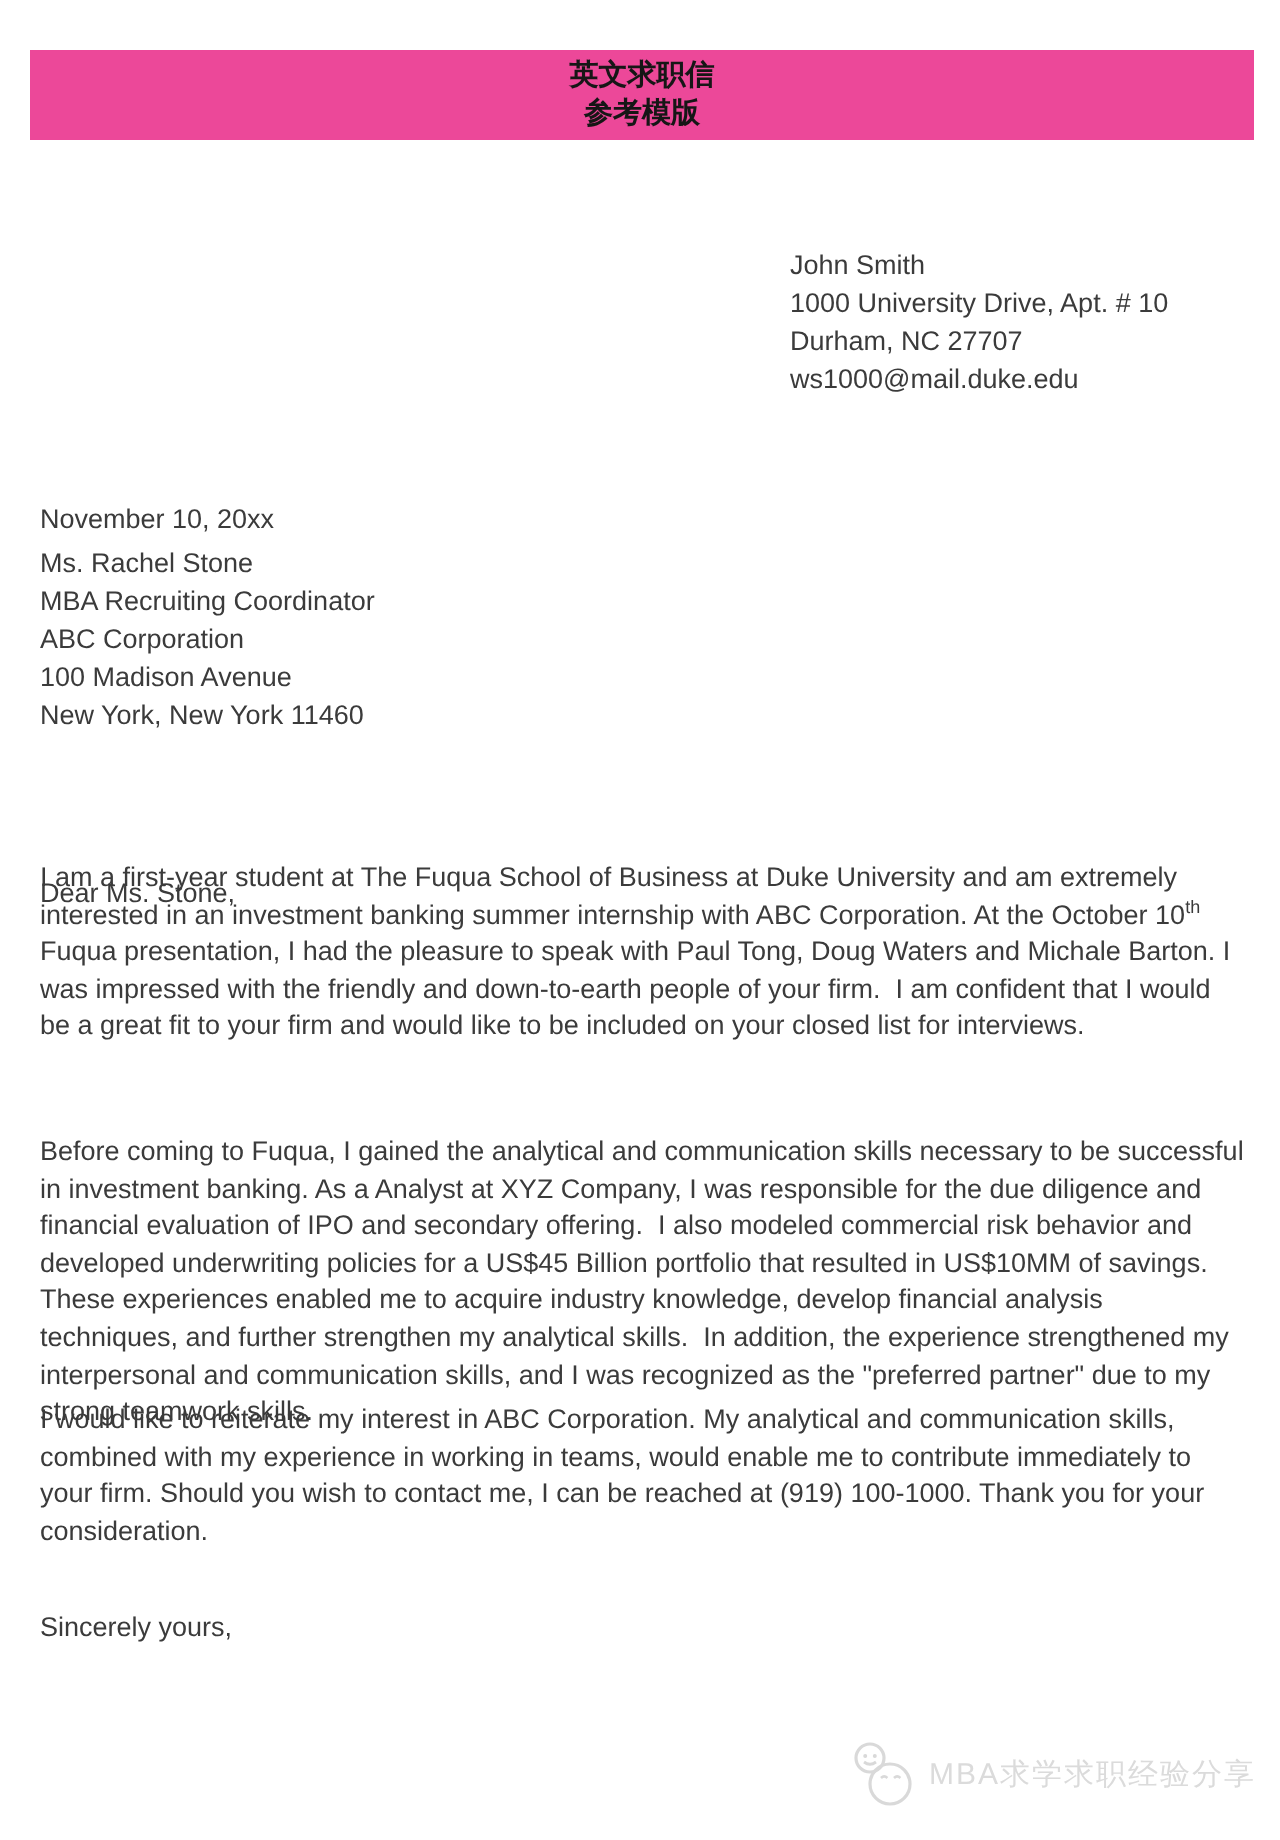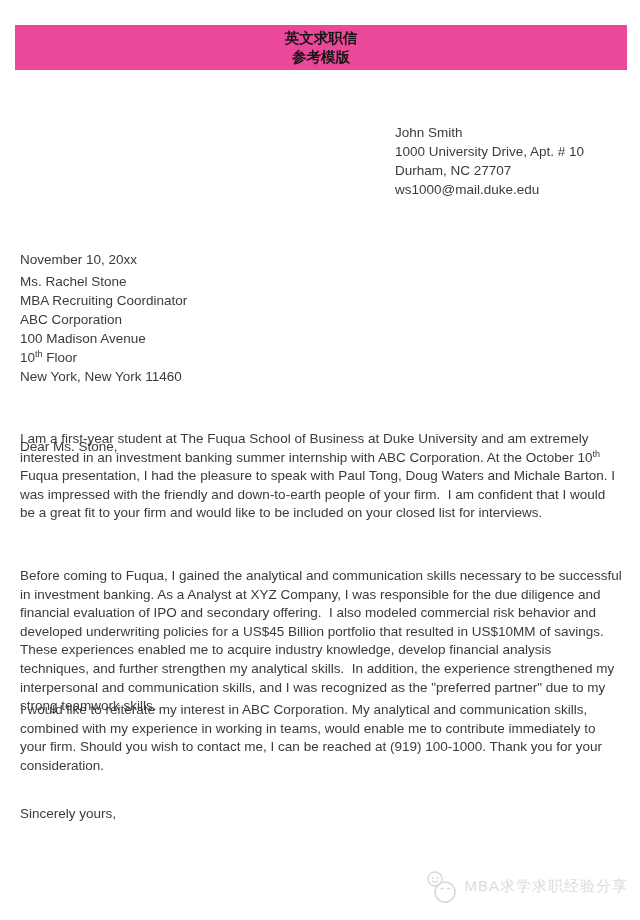--- a/index.html
+++ b/index.html
@@ -73,21 +73,20 @@
     <div>ws1000@mail.duke.edu</div>
   </div>
 
   <div class="abs txt date">November 10, 20xx</div>
 
   <div class="abs txt recipient">
     <div>Ms. Rachel Stone</div>
     <div>MBA Recruiting Coordinator</div>
     <div>ABC Corporation</div>
     <div>100 Madison Avenue</div>
-    <div><span>10</span><sup>th</sup><span> Floor</span></div>
     <div>New York, New York 11460</div>
   </div>
 
   <div class="abs txt salutation">Dear Ms. Stone,</div>
 
   <p class="abs para p1"><span>I am a first-year student at The Fuqua School of Business at Duke University and am extremely interested in an investment banking summer internship with ABC Corporation. At the October 10</span><sup>th</sup><span> Fuqua presentation, I had the pleasure to speak with Paul Tong, Doug Waters and Michale Barton. I was impressed with the friendly and down-to-earth people of your firm.  I am confident that I would be a great fit to your firm and would like to be included on your closed list for interviews.</span></p>
 
   <p class="abs para p2">Before coming to Fuqua, I gained the analytical and communication skills necessary to be successful in investment banking. As a Analyst at XYZ Company, I was responsible for the due diligence and financial evaluation of IPO and secondary offering.  I also modeled commercial risk behavior and developed underwriting policies for a US$45 Billion portfolio that resulted in US$10MM of savings.  These experiences enabled me to acquire industry knowledge, develop financial analysis techniques, and further strengthen my analytical skills.  In addition, the experience strengthened my interpersonal and communication skills, and I was recognized as the "preferred partner" due to my strong teamwork skills.</p>
 
   <p class="abs para p3">I would like to reiterate my interest in ABC Corporation. My analytical and communication skills, combined with my experience in working in teams, would enable me to contribute immediately to your firm. Should you wish to contact me, I can be reached at (919) 100-1000. Thank you for your consideration.</p>

